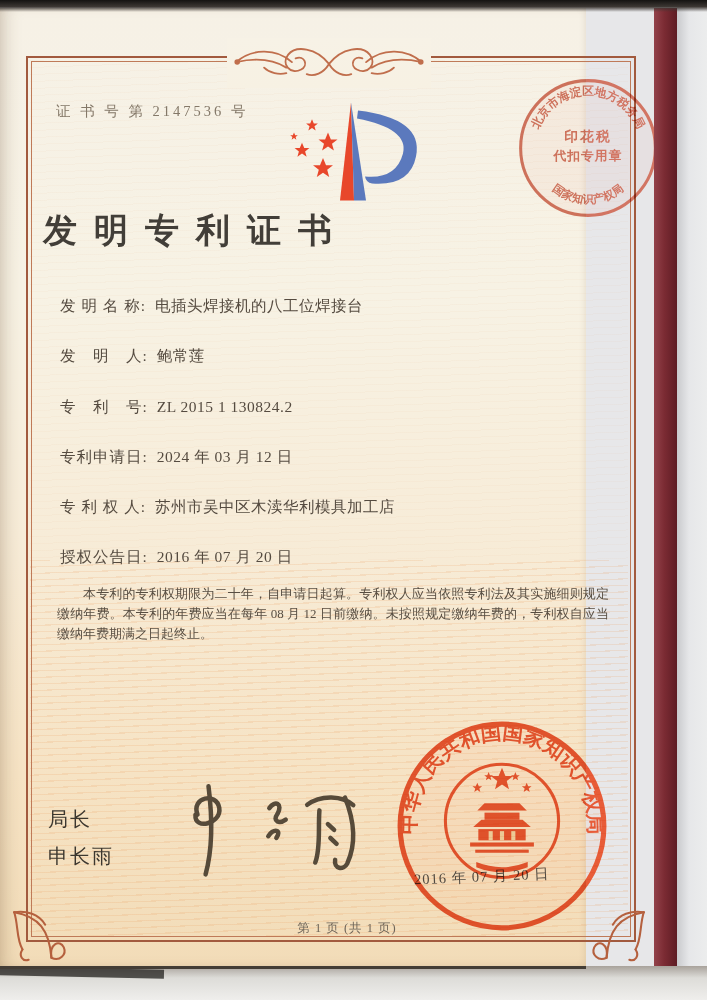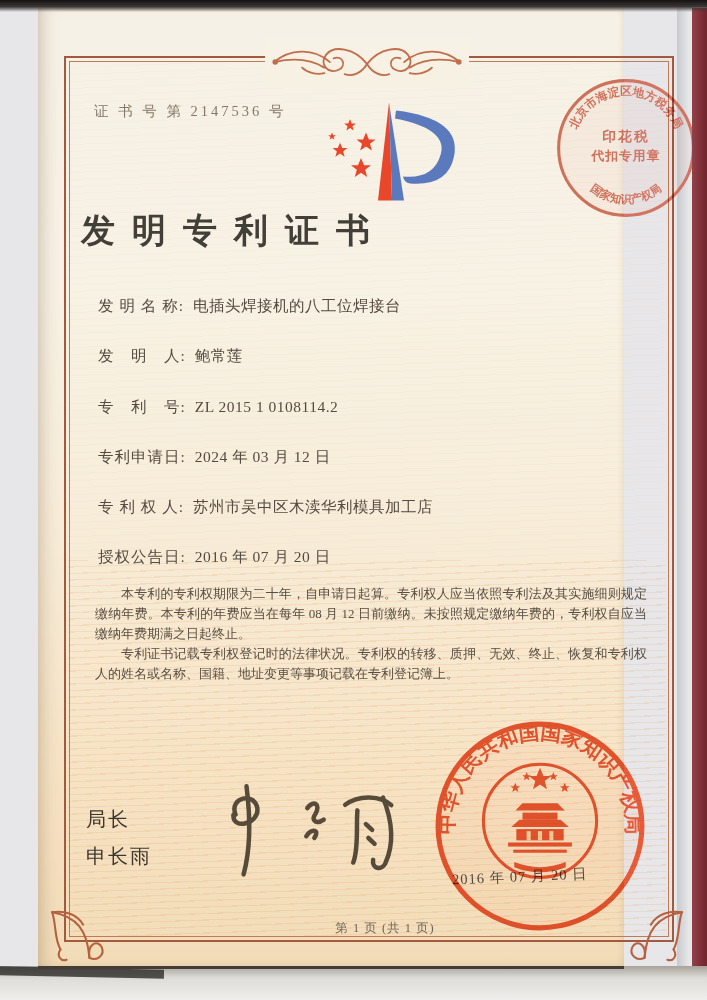--- a/index.html
+++ b/index.html
@@ -13,21 +13,21 @@
     background:linear-gradient(90deg,#c9cacd,#e6e7e9 40%,#eceded);z-index:1;}
   .scan-bottom{position:absolute;left:0;top:966px;width:707px;height:34px;
     background:linear-gradient(180deg,#a8a29b 0%,#dddcd8 35%,#efeeec 100%);z-index:1;}
   .scan-bottom-wedge{position:absolute;left:-6px;top:968px;width:170px;height:9px;background:#21201e;
     transform:rotate(1.2deg);opacity:.75;z-index:2;}
 
   
   .paper{position:absolute;left:0;top:8px;width:586px;height:958px;z-index:3;
     background:linear-gradient(180deg,#f6f1e6 0%,#f7f2e4 30%,#f7ecd8 55%,#f6e3c4 80%,#f2dcb8 100%);
     box-shadow:inset 12px 0 20px -12px rgba(100,70,40,.38), inset -3px 0 8px -4px rgba(100,70,40,.18);
-    border-bottom:3px solid #433d36;margin-left:38px;}
+    border-bottom:3px solid #433d36;}
   .binding{position:absolute;left:654px;top:0;width:23px;height:958px;
     background:linear-gradient(90deg,#93424a 0%,#7b2b33 45%,#5e1c24 100%);}
 
   
   .frame{position:absolute;left:26px;top:48px;width:606px;height:882px;
     border:2px solid #a25a3e;}
   .frame::after{content:"";position:absolute;left:3px;top:3px;right:3px;bottom:3px;
     border:1px solid #bf7a58;}
   .guilloche{position:absolute;left:30px;top:552px;width:598px;height:376px;pointer-events:none;
     background:repeating-linear-gradient(178deg,rgba(233,148,82,.17) 0 1.2px,rgba(255,255,255,0) 1.2px 6.5px);}
@@ -158,35 +158,34 @@
 
     <div class="title">发明专利证书</div>
 
     <div class="field" style="top:338px">
       <span class="flabel">发　明　人:</span><span class="fvalue">鲍常莲</span>
     </div>
     <div class="field" style="top:288px">
       <span class="flabel">发 明 名 称:</span><span class="fvalue">电插头焊接机的八工位焊接台</span>
     </div>
     <div class="field" style="top:389px">
-      <span class="flabel">专　利　号:</span><span class="fvalue">ZL 2015 1 0108114.2</span>
+      <span class="flabel">专　利　号:</span><span class="fvalue">ZL 2015 1 130824.2</span>
     </div>
     <div class="field" style="top:439px">
       <span class="flabel">专利申请日:</span><span class="fvalue">2024 年 03 月 12 日</span>
     </div>
     <div class="field" style="top:489px">
       <span class="flabel">专 利 权 人:</span><span class="fvalue">苏州市吴中区木渎华利模具加工店</span>
     </div>
     <div class="field" style="top:539px">
       <span class="flabel">授权公告日:</span><span class="fvalue">2016 年 07 月 20 日</span>
     </div>
 
     <div class="body-text">
       <p>本专利的专利权期限为二十年，自申请日起算。专利权人应当依照专利法及其实施细则规定缴纳年费。本专利的年费应当在每年 08 月 12 日前缴纳。未按照规定缴纳年费的，专利权自应当缴纳年费期满之日起终止。</p>
-      <p>专利证书记载专利权登记时的法律状况。专利权的转移、质押、无效、终止、恢复和专利权人的姓名或名称、国籍、地址变更等事项记载在专利登记簿上。</p>
     </div>
 
     <div class="signer">
       <span>局长</span>
       <span class="name">申长雨</span>
     </div>
 
     <div class="signature">
       <svg width="210" height="104" viewBox="0 0 210 100" fill="none" stroke="#463b2c" stroke-width="4.5" stroke-linecap="round" opacity="0.9">
         <path d="M30,34 C24,16 50,12 52,28 C54,44 26,50 28,34"></path>

